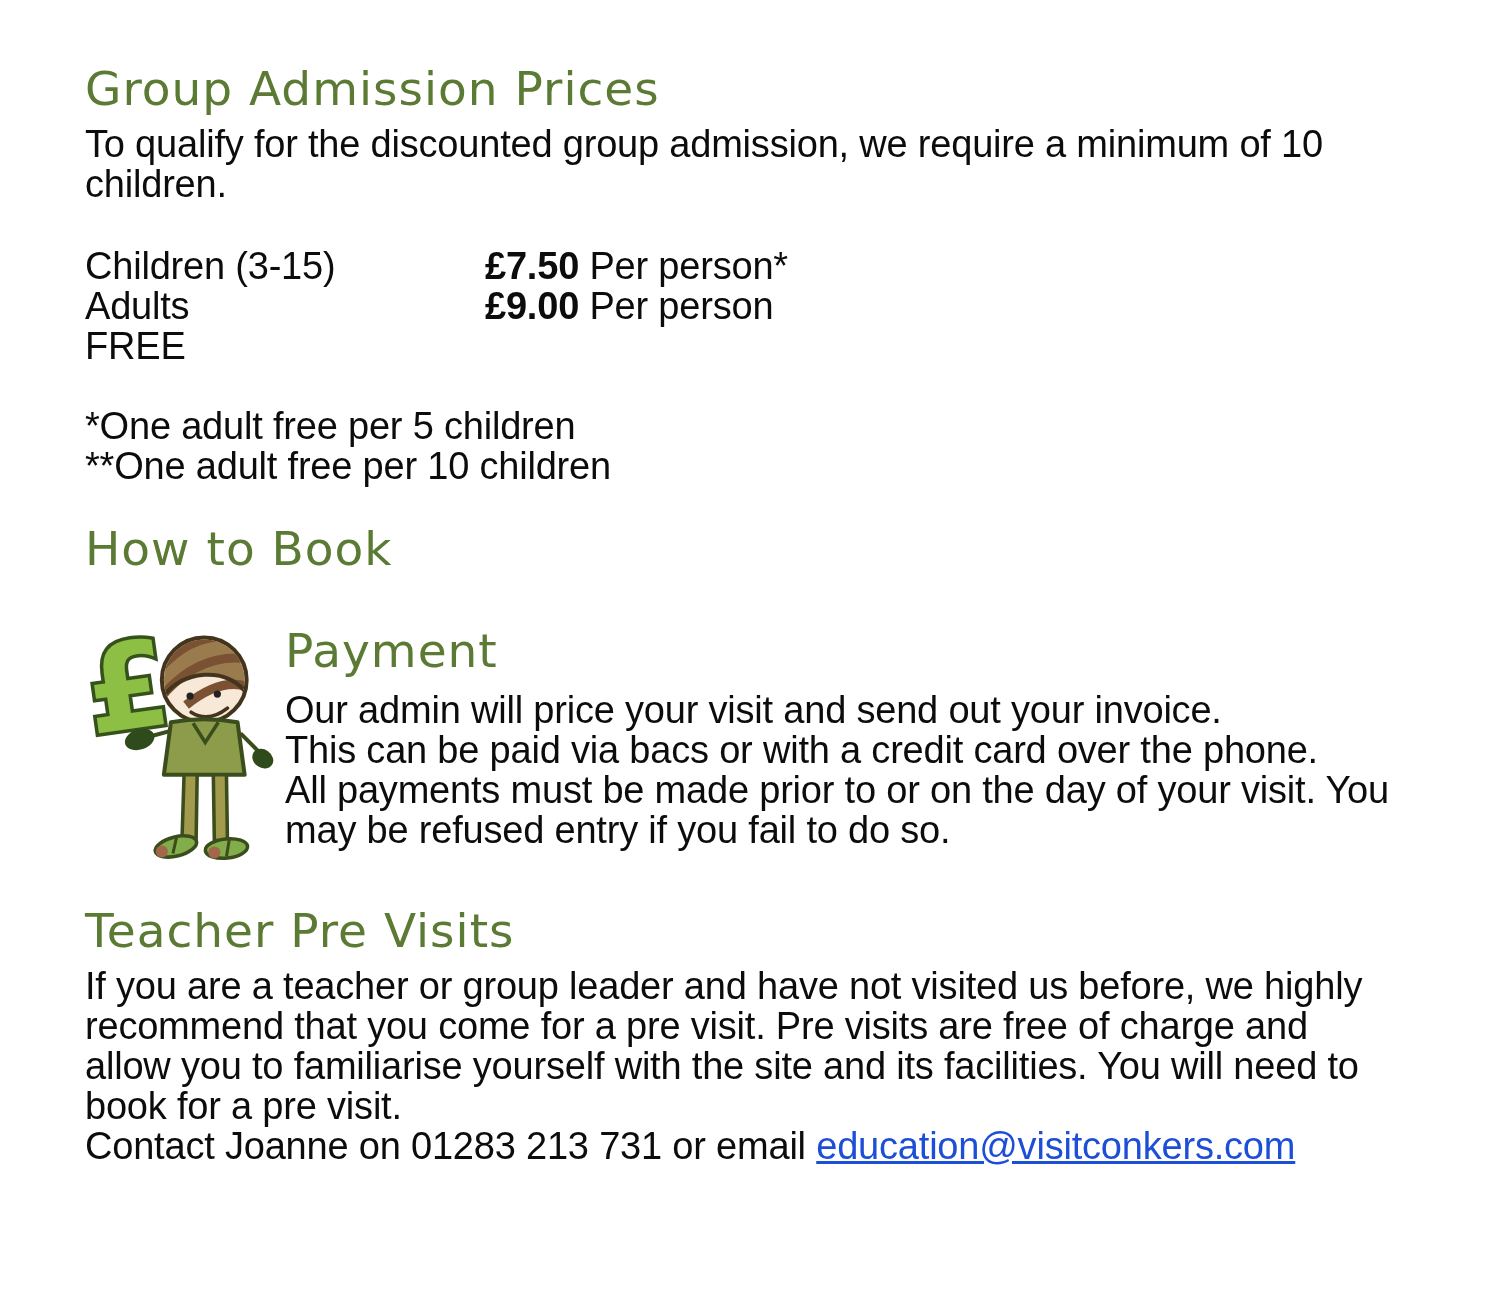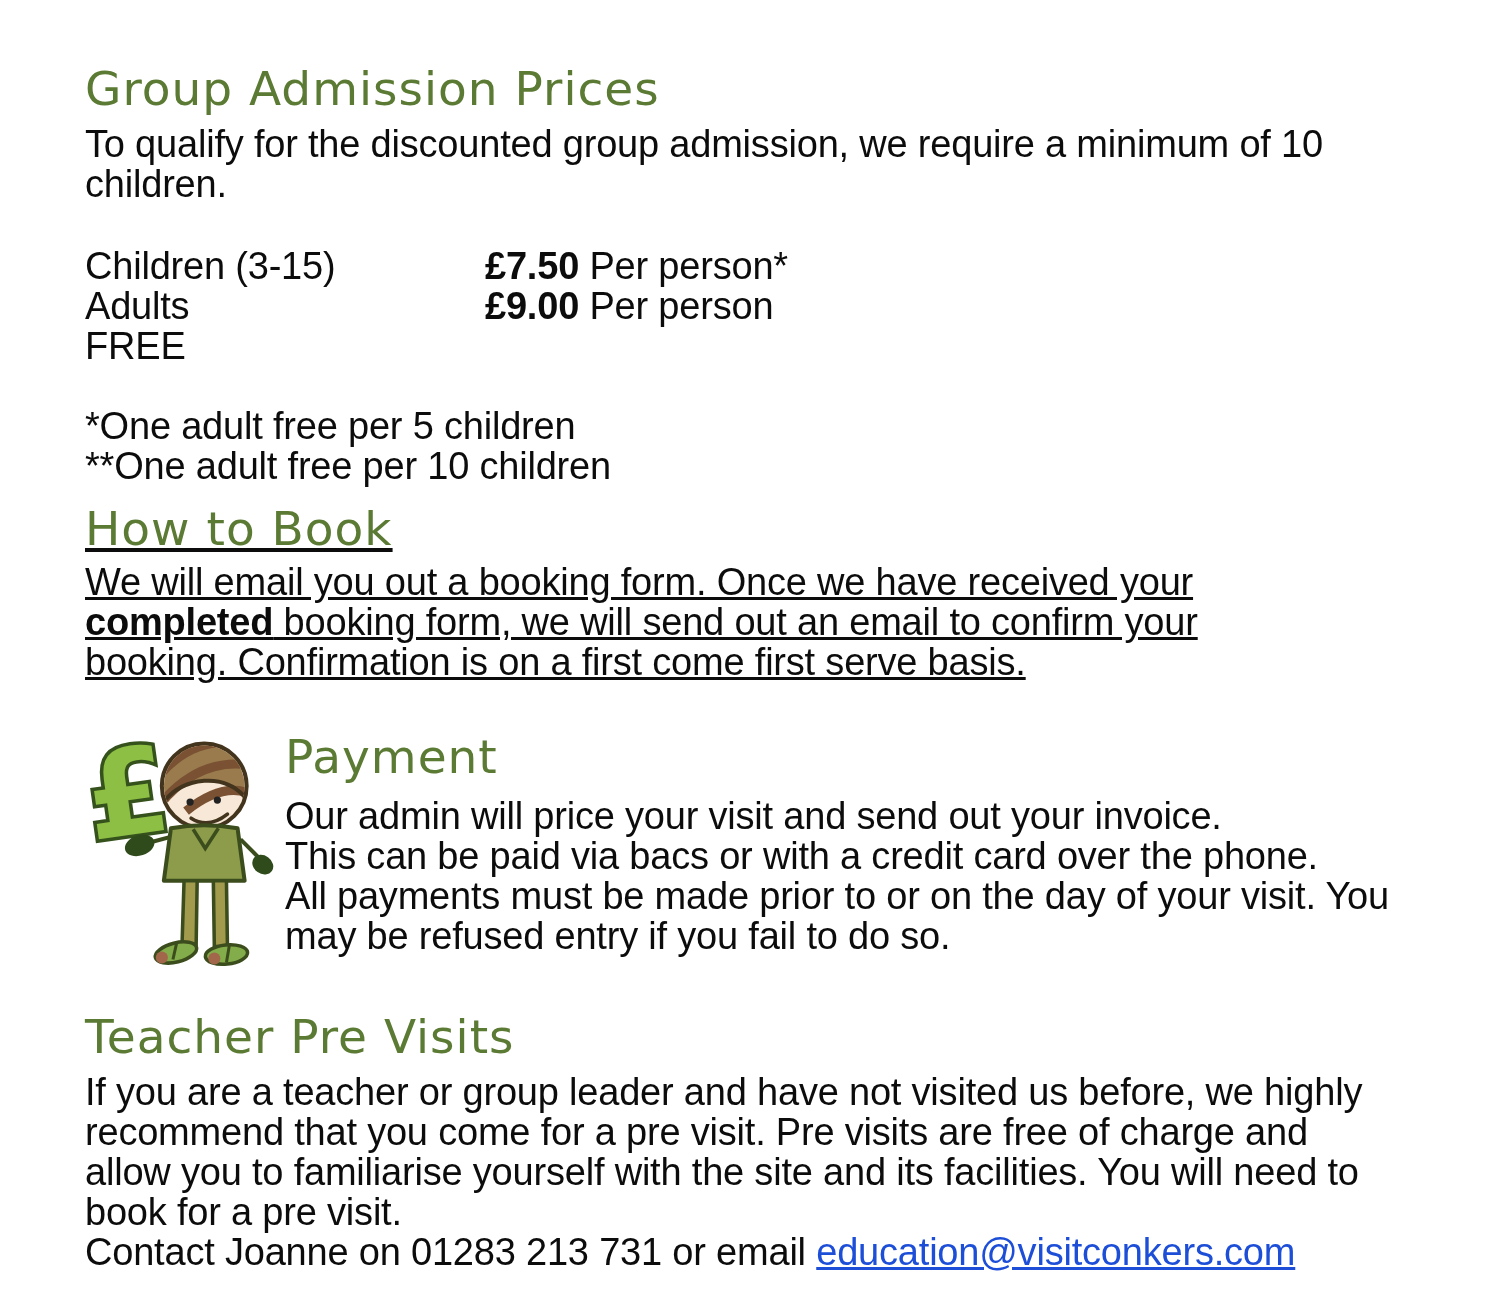--- a/index.html
+++ b/index.html
@@ -31,21 +31,21 @@
   }
   .intro { margin-top: 8px; max-width: 1320px; }
 
   .price-table { margin-top: 42px; }
   .price-row { display: flex; }
   .price-row .lbl { width: 400px; flex: none; }
   .price-row .price { font-weight: bold; }
 
   .footnotes { margin-top: 40px; }
 
-  .section-book { margin-top: 16px; text-decoration: underline; }
+  .section-book { margin-top: 36px; }
   .book-body { margin-top: 6px; max-width: 1260px; }
   .book-body b { letter-spacing: -0.2px; }
 
   .payment-wrap { display: flex; margin-top: 44px; align-items: flex-start; }
   .payment-illustration { flex: none; width: 212px; height: 248px; margin-left: -12px; }
   .payment-col { margin-left: 0px; }
   .payment-col .green-heading { margin-top: 4px; }
   .payment-lines { margin-top: 12px; max-width: 1115px; }
 
   .section-teacher { margin-top: 36px; }
@@ -75,21 +75,20 @@
     </div>
   </div>
 
   <div class="footnotes body-text">
     <div>*One adult free per 5 children</div>
     <div>**One adult free per 10 children</div>
   </div>
 
   <div class="section-book">
     <h1 class="green-heading">How to Book</h1>
-    <div class="body-text book-body"><span>We will email you out a booking form. Once we have received your </span><b>completed</b><span> booking form, we will send out an email to confirm your booking. Confirmation is on a first come first serve basis.</span></div>
   </div>
 
   <div class="payment-wrap">
     <svg class="payment-illustration" viewBox="0 0 210 245" aria-hidden="true">
 
       <g transform="rotate(-8 50 64)">
         <text x="12" y="108" font-size="118" font-family="DejaVu Sans, sans-serif" font-weight="bold" fill="#8cbf43" stroke="#35511c" stroke-width="7" style="paint-order:stroke">£</text>
       </g>
 
       <line x1="76" y1="115" x2="106" y2="107" stroke="#3c4d1d" stroke-width="4"></line>

